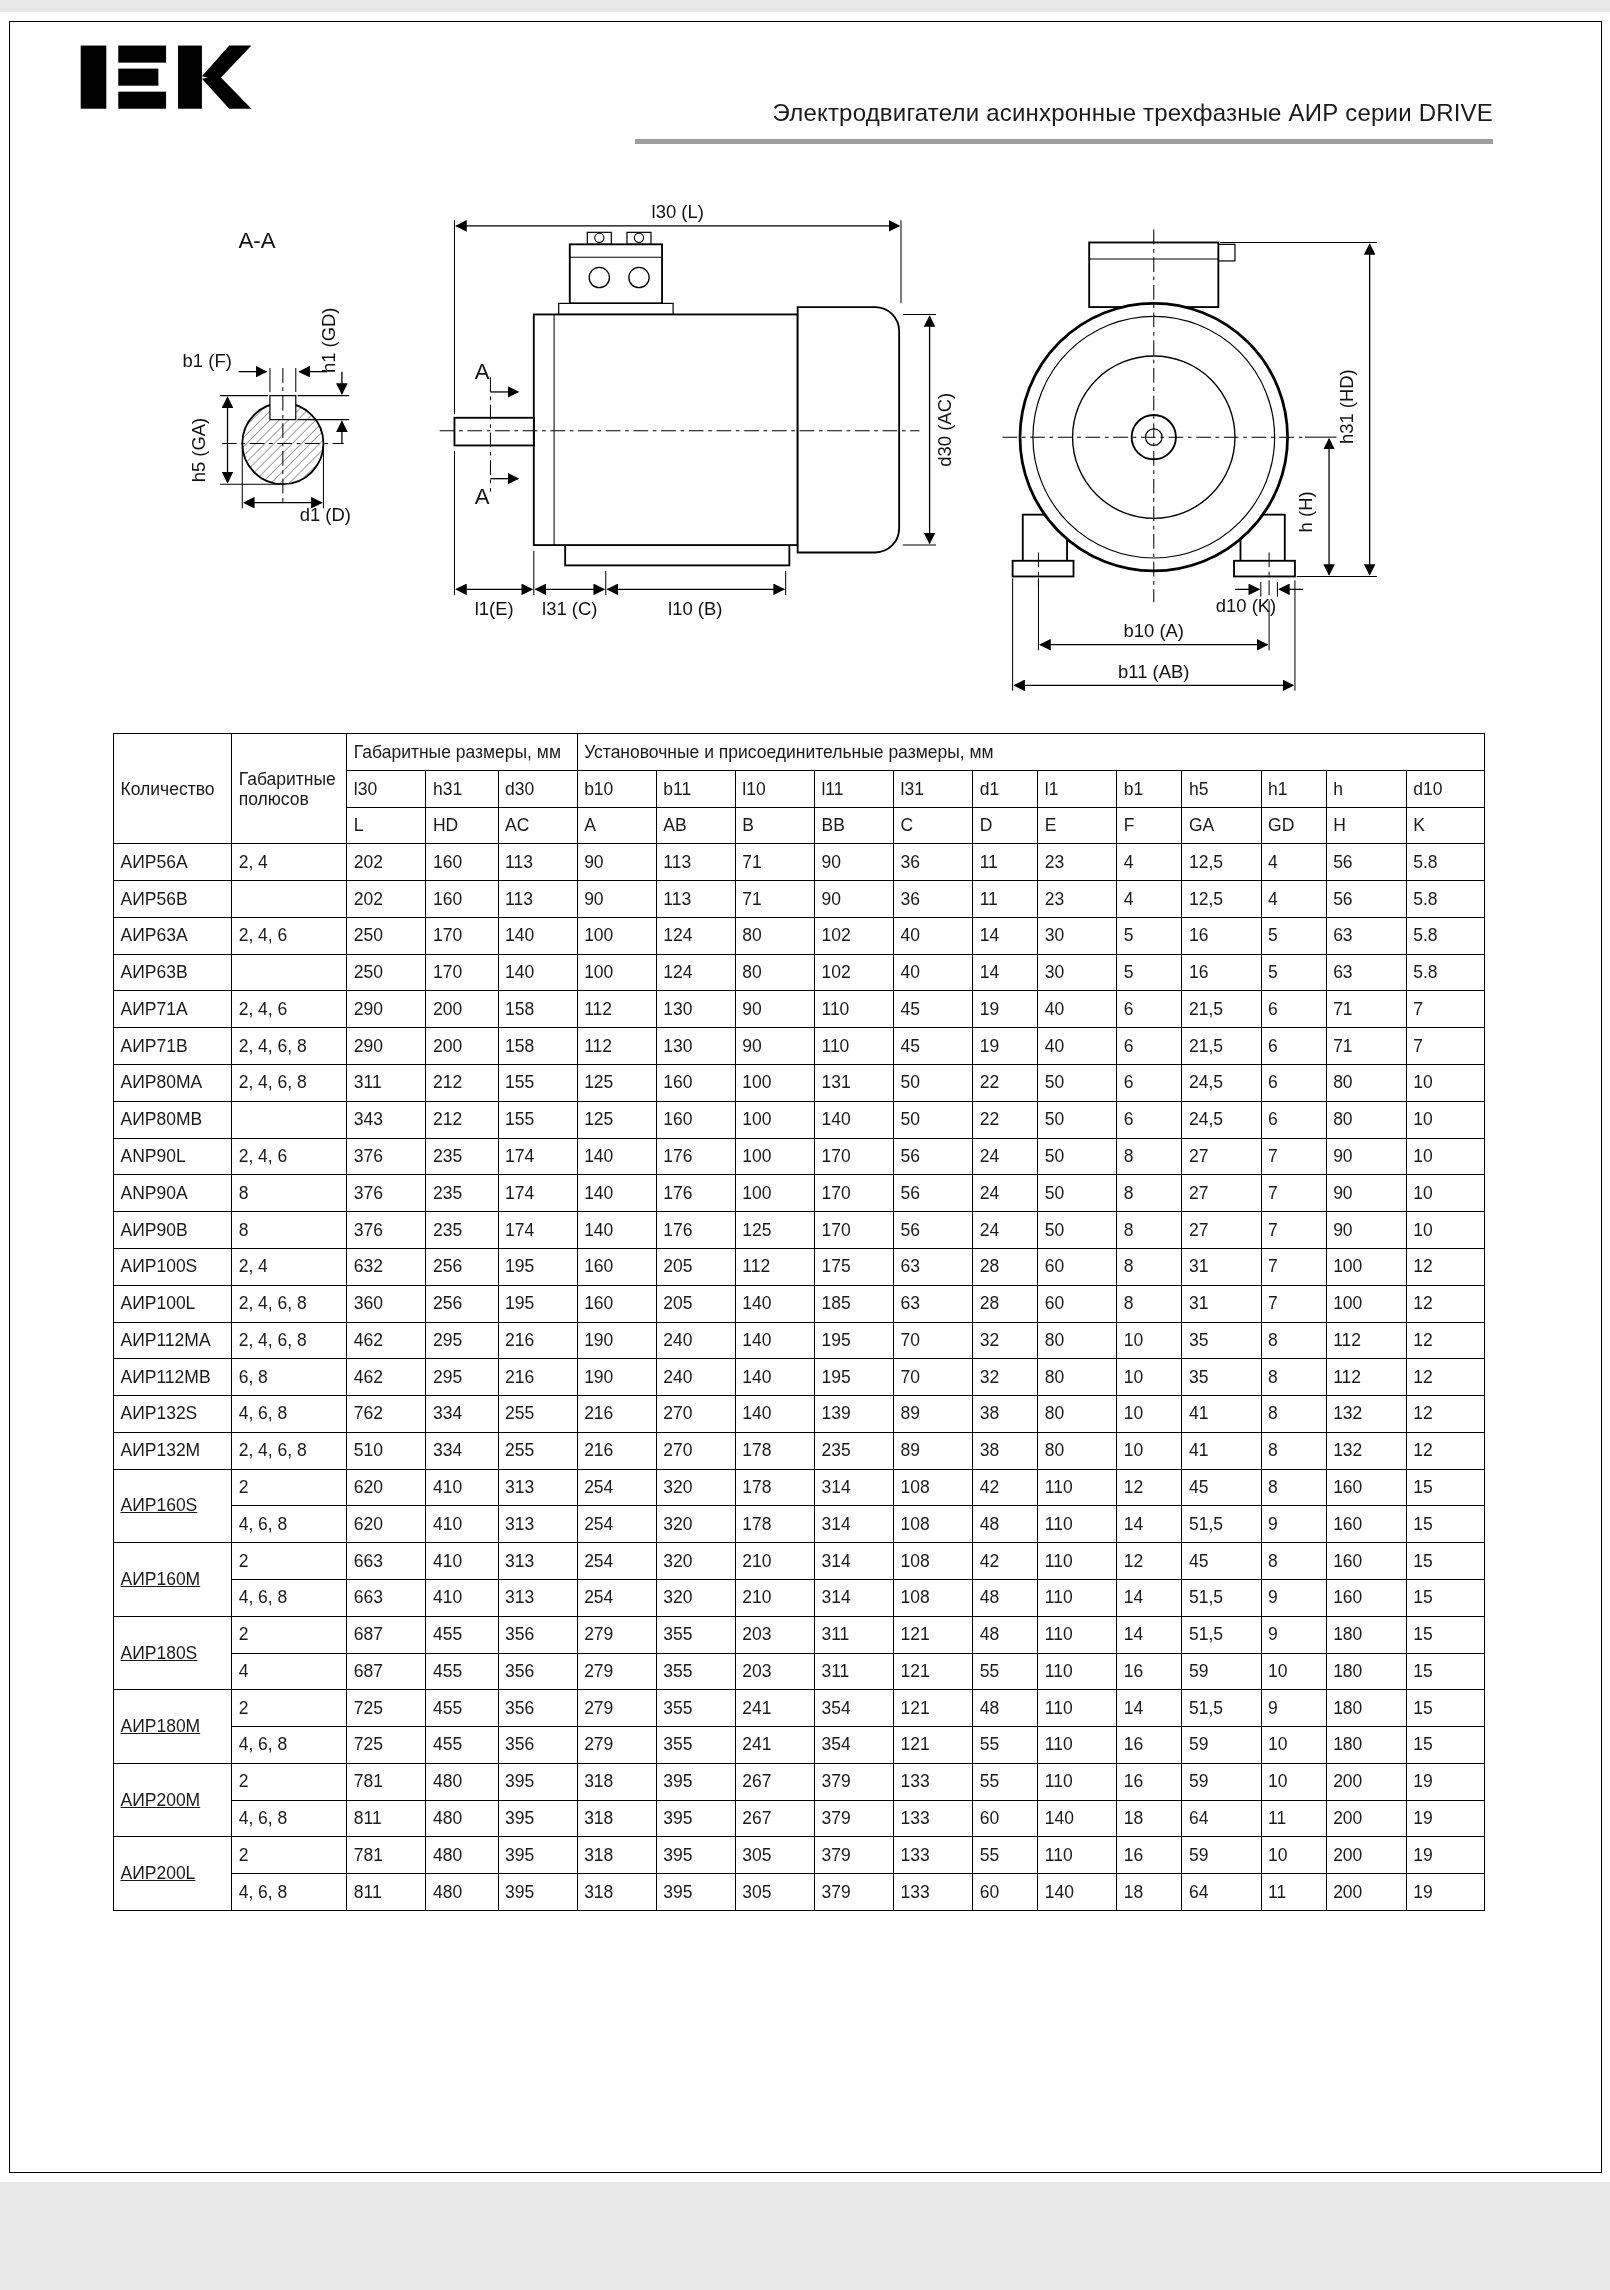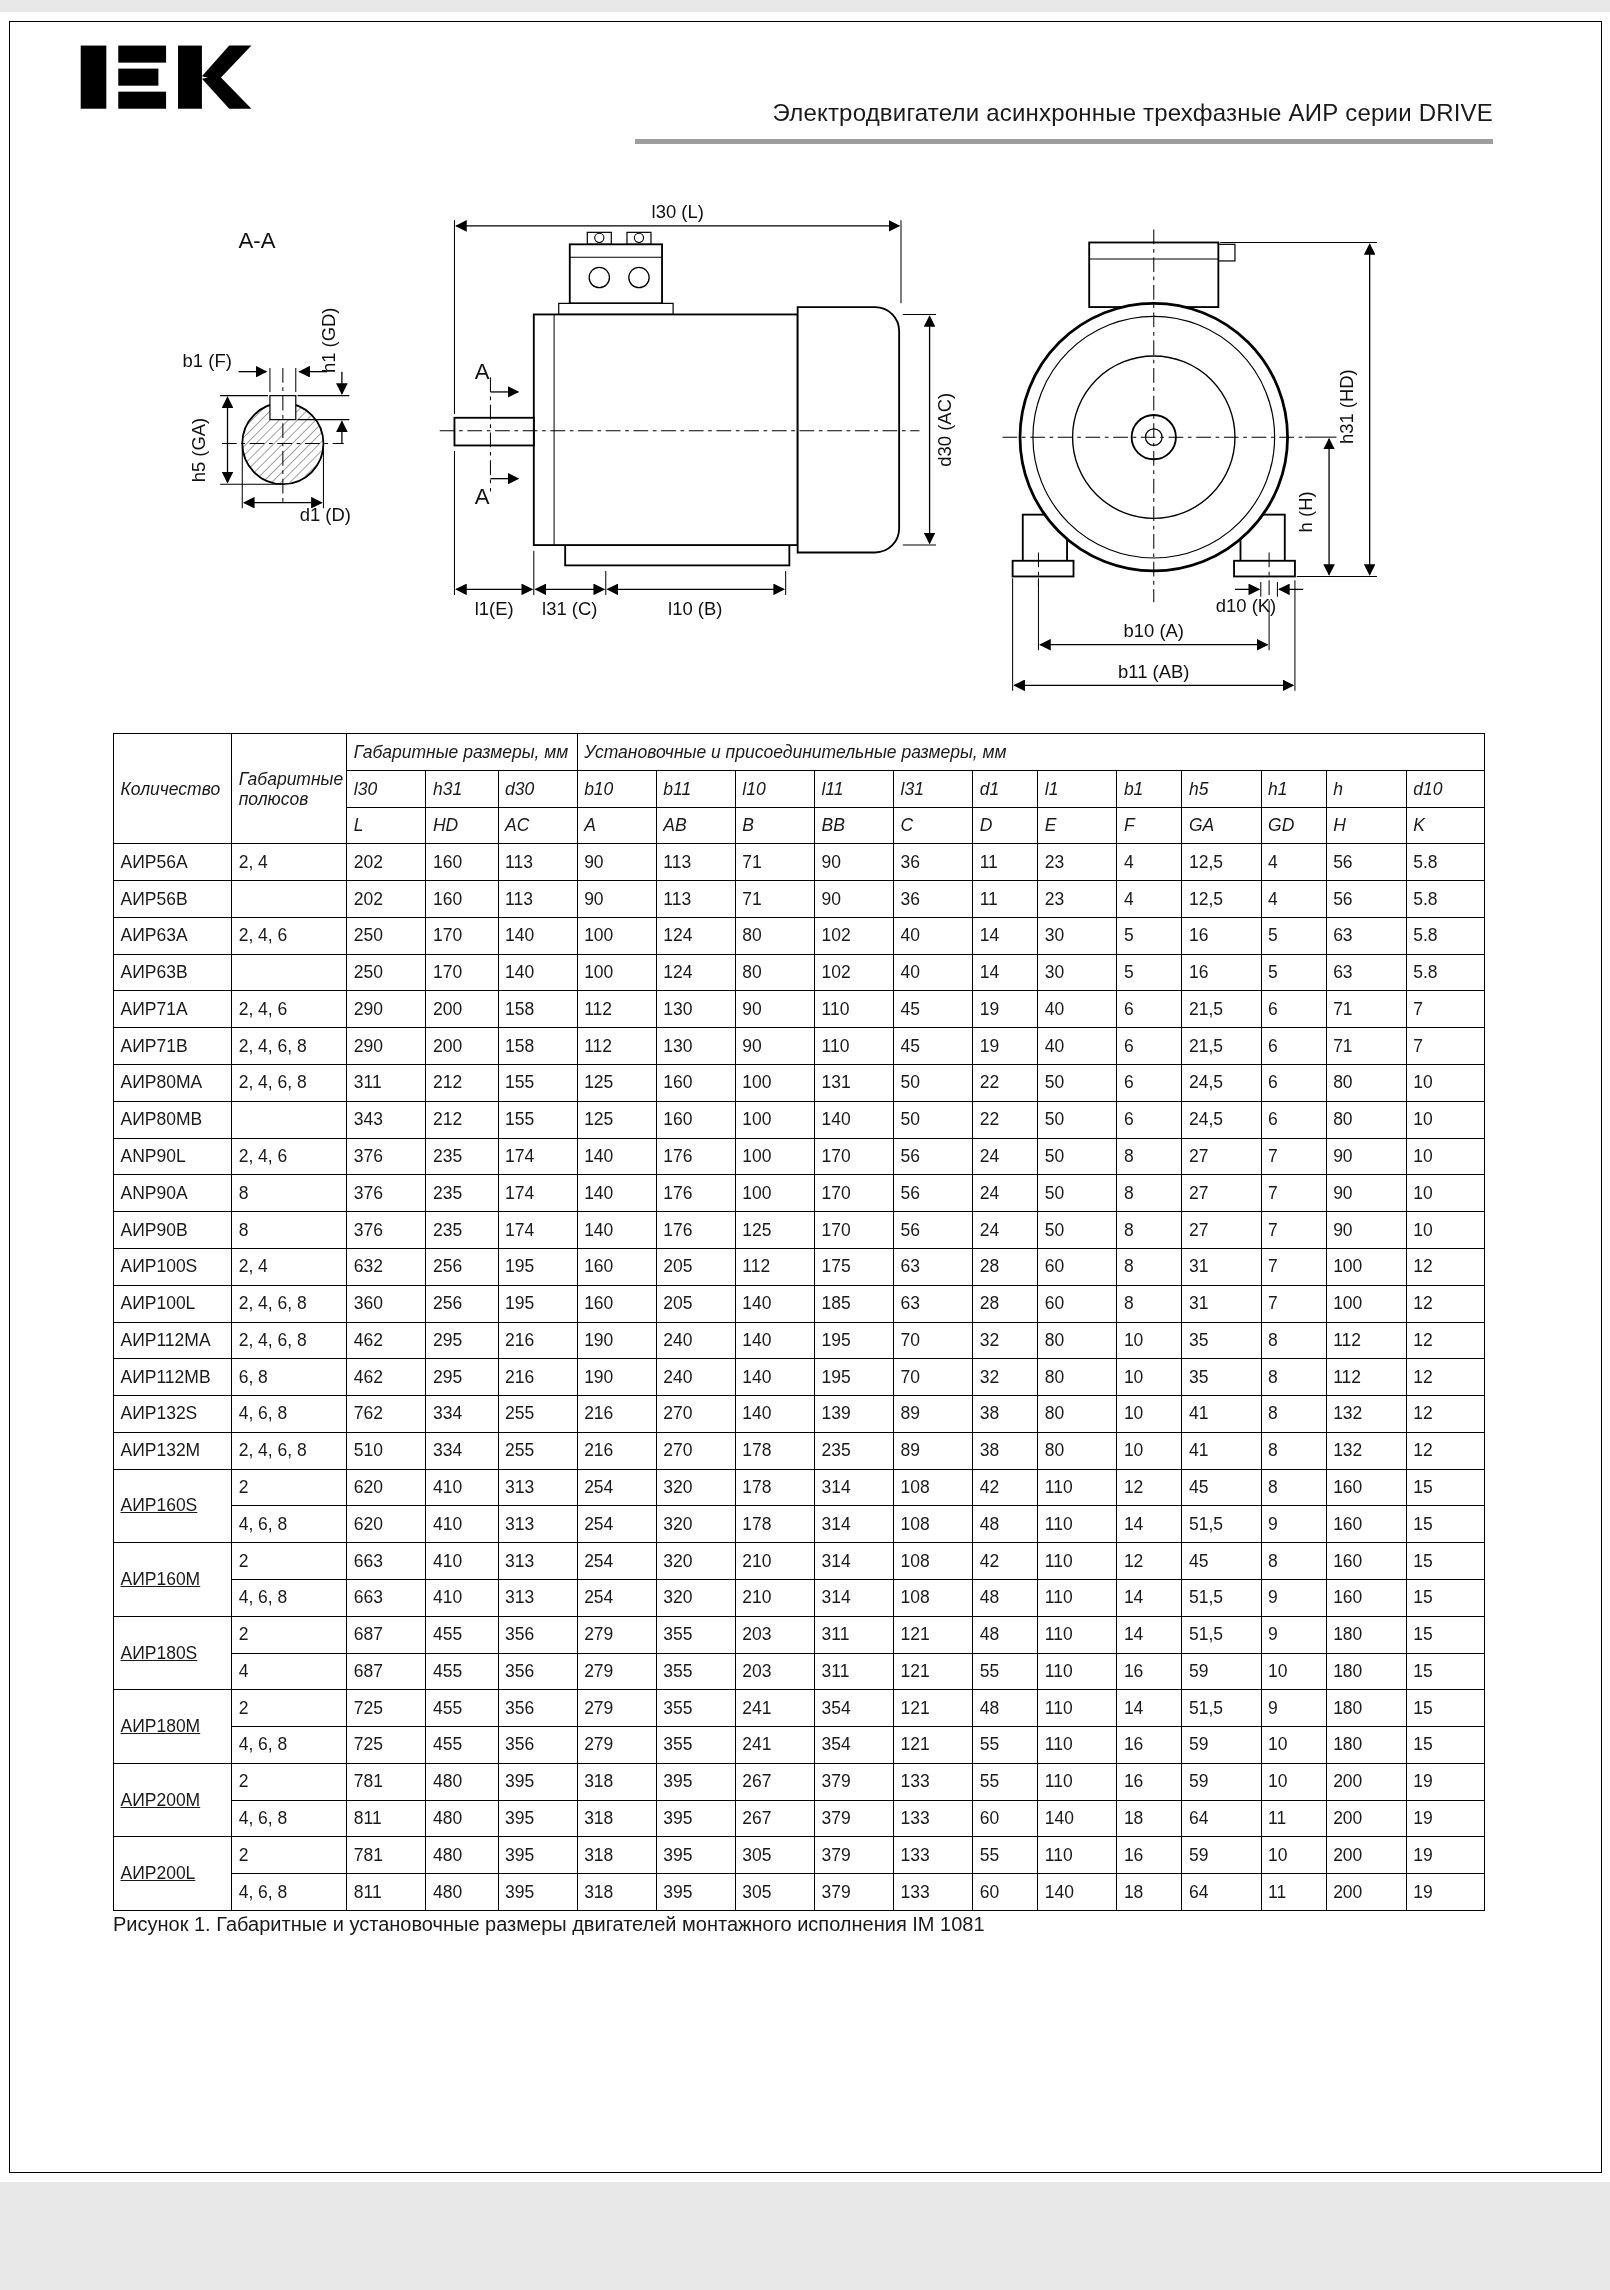--- a/index.html
+++ b/index.html
@@ -9,21 +9,21 @@
   .logo{position:absolute;left:79px;top:28px;width:175px;height:76px;}
   .doc-title{position:absolute;top:87px;right:118px;font-size:24px;letter-spacing:0.2px;white-space:nowrap;}
   .title-rule{position:absolute;top:127px;right:118px;width:858px;height:4.6px;background:#9e9e9e;}
   .drawings{position:absolute;left:0;top:129px;}
 
   .dims-table{position:absolute;left:113px;top:721px;width:1372px;border-collapse:collapse;
               table-layout:fixed;font-size:17.5px;}
   .dims-table th,.dims-table td{border:0.9px solid #000;height:34px;padding:0.9px 6.5px;
               text-align:left;font-weight:400;vertical-align:middle;overflow:hidden;}
   .dims-table td{white-space:nowrap;}
-  .dims-table th{white-space:normal;line-height:1.15;font-style:italic;}
+  .dims-table th{white-space:normal;line-height:1.15;}
   .th-top{vertical-align:top;padding-top:7.4px;}
   .span-top{vertical-align:top;padding-top:7.4px;text-decoration:underline;}
 
   .caption{position:absolute;left:113px;top:1901px;font-size:20px;}
 
   
   .ol{fill:#fff;stroke:#000;stroke-width:2;}
   .ol-thin{fill:#fff;stroke:#000;stroke-width:1.3;}
   .nofill{fill:none;stroke:#000;}
   .dim{stroke:#000;stroke-width:1.4;fill:none;}
@@ -794,15 +794,14 @@
           <td>140</td>
           <td>18</td>
           <td>64</td>
           <td>11</td>
           <td>200</td>
           <td>19</td>
         </tr>
       </tbody>
   </table>
 
-  <div class="caption">Рисунок 1. Габаритные и установочные размеры двигателей монтажного исполнения IM 1081</div>
 </div>
 
 
 </body></html>

